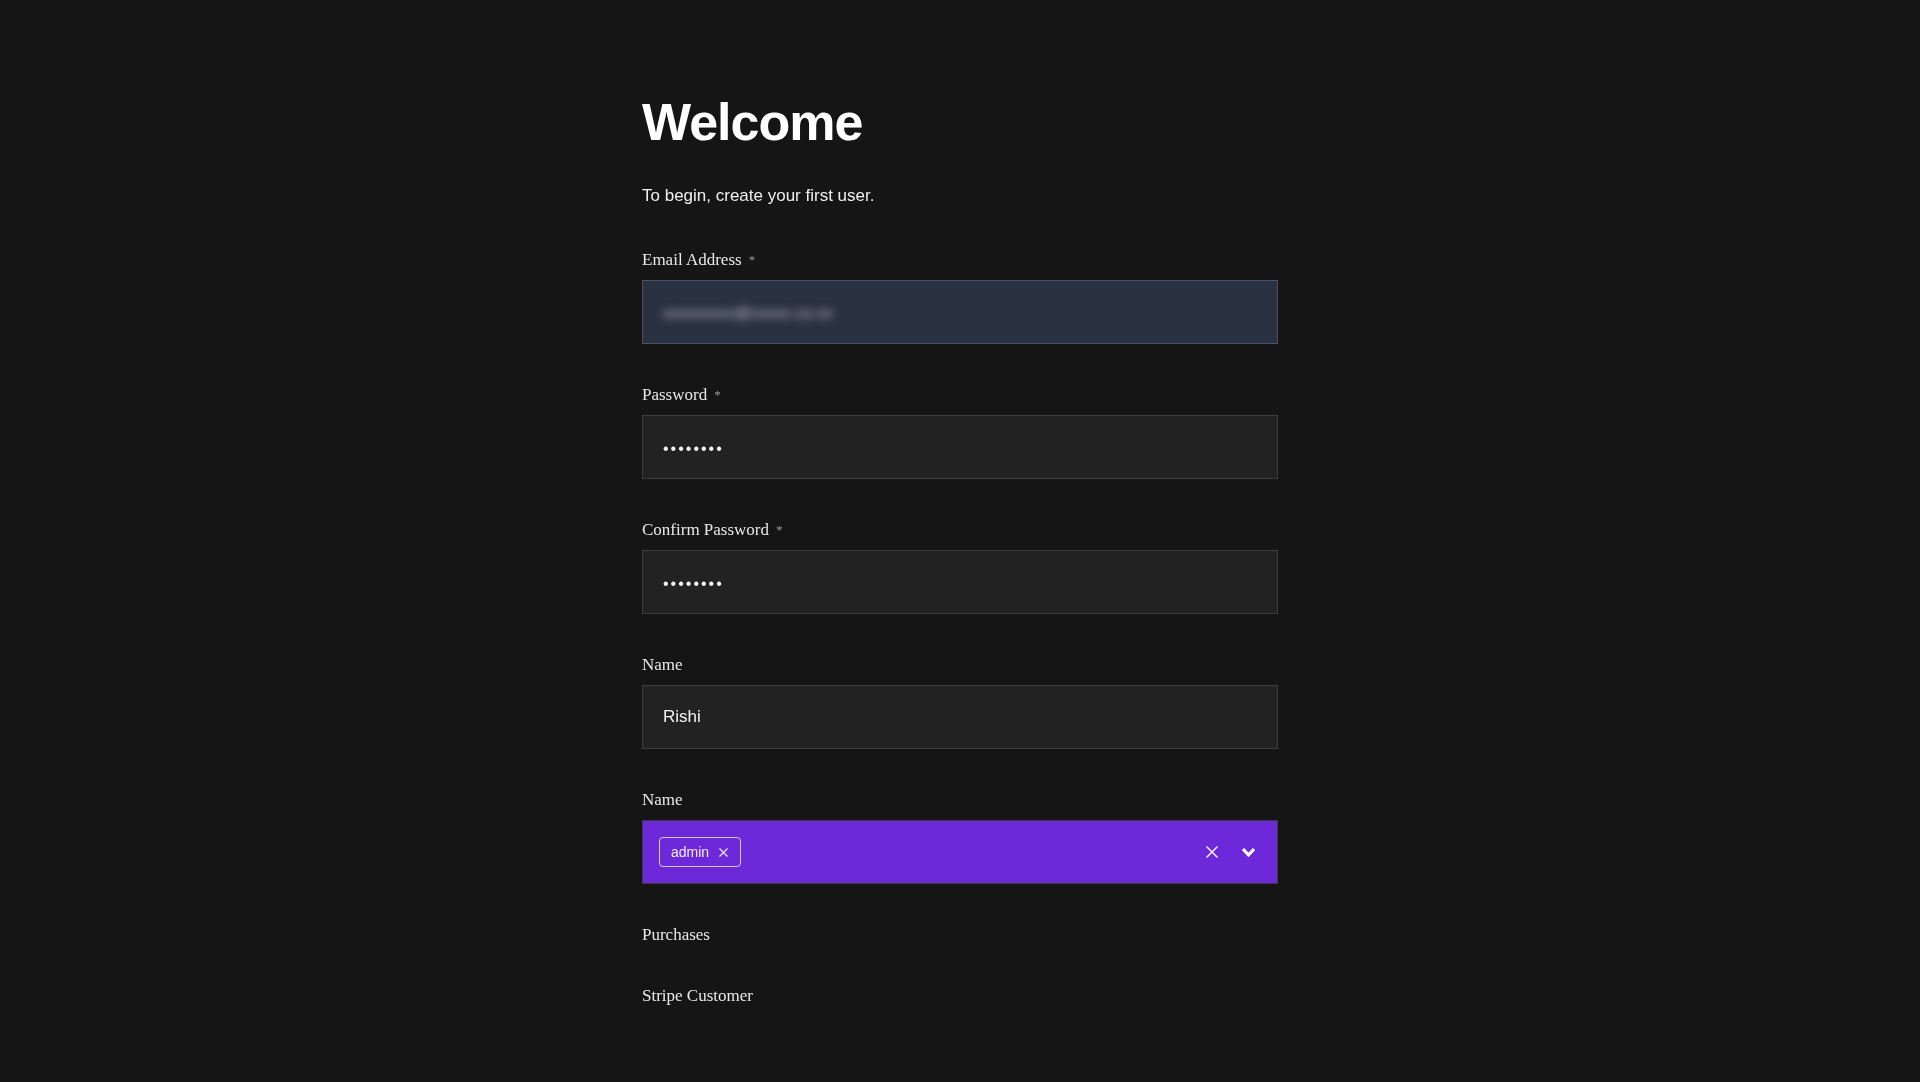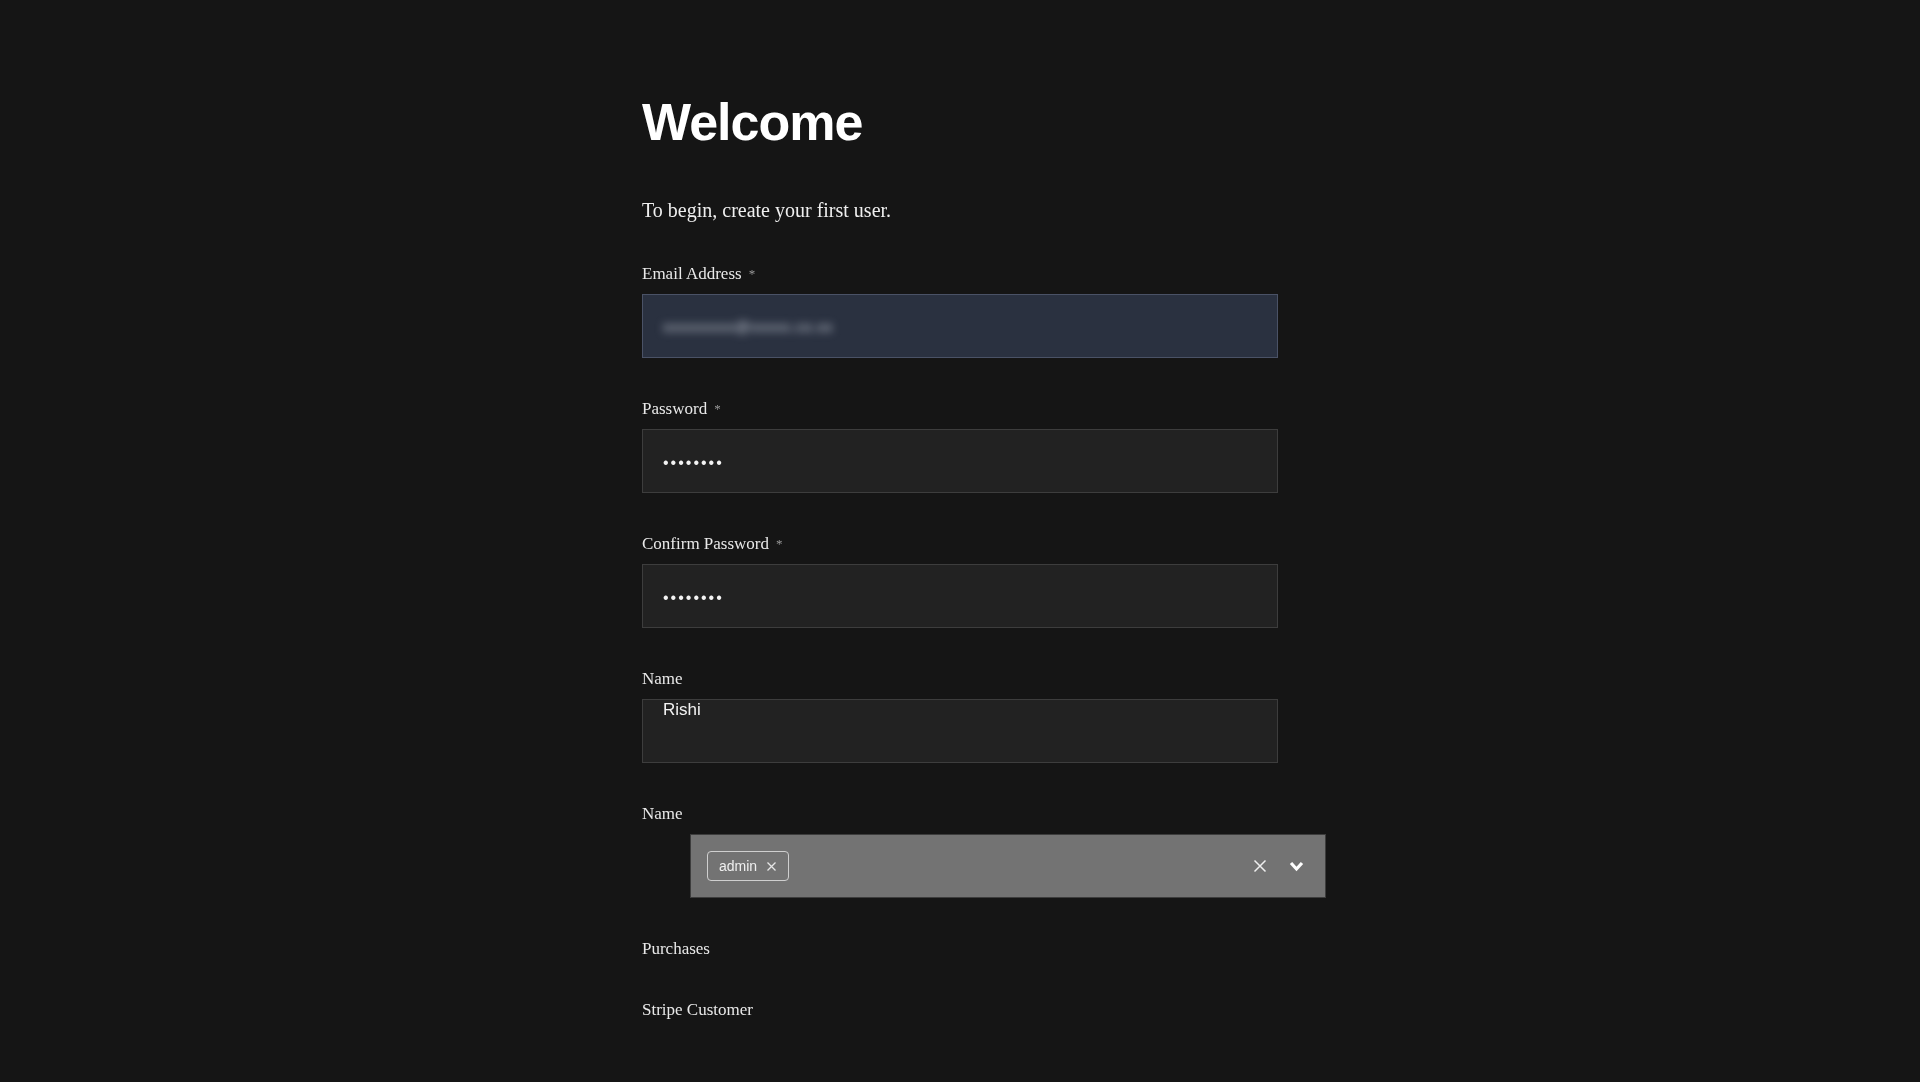--- a/index.html
+++ b/index.html
@@ -16,25 +16,24 @@
     padding-top: 92px;
   }
   h1.welcome {
     font-size: 52px;
     line-height: 60px;
     font-weight: bold;
     letter-spacing: -1px;
     color: #ffffff;
   }
   .subtitle {
-    margin-top: 46px;
-    font-size: 20px;
+    margin-top: 32px;
+    font-size: 17px;
     line-height: 24px;
     color: #efefef;
-    font-family: Liberation Serif, serif;
   }
   form { margin-top: 41px; }
   .field-group { margin-bottom: 40px; }
   .field-label {
     display: block;
     font-size: 17px;
     line-height: 21px;
     color: #e9e9e9;
     margin-bottom: 10px;
     font-family: Liberation Serif, serif;
@@ -70,27 +69,26 @@
     user-select: none;
   }
   .input.password-input {
     font-size: 16px;
     letter-spacing: 2px;
     padding-top: 4px;
   }
   .select-shell {
     width: 100%;
     height: 64px;
-    background: #737373;
+    background: #6d28d9;
     border: 1px solid #3d3d3d;
     display: flex;
     align-items: center;
     padding: 0 18px 0 16px;
     cursor: pointer;
-    margin-left: 48px;
   }
   .select-shell .value-area { flex: 1; display: flex; align-items: center; }
   .chip {
     display: inline-flex;
     align-items: center;
     gap: 9px;
     border: 1px solid #cfcfcf;
     border-radius: 4px;
     padding: 6px 11px;
     font-size: 14px;
@@ -149,21 +147,21 @@
       </label>
       <div class="input password-input" style="display:flex;align-items:center;">
         <span>••••••••</span>
       </div>
     </div>
 
     <div class="field-group">
       <label class="field-label">
         <span>Name</span>
       </label>
-      <div class="input" style="display:flex;margin-top:8px;">
+      <div class="input" style="display:flex;align-items:center;margin-top:8px;">
         <span>Rishi</span>
       </div>
     </div>
 
     <div class="field-group">
       <label class="field-label">
         <span>Name</span>
       </label>
       <div class="select-shell">
         <div class="value-area">

